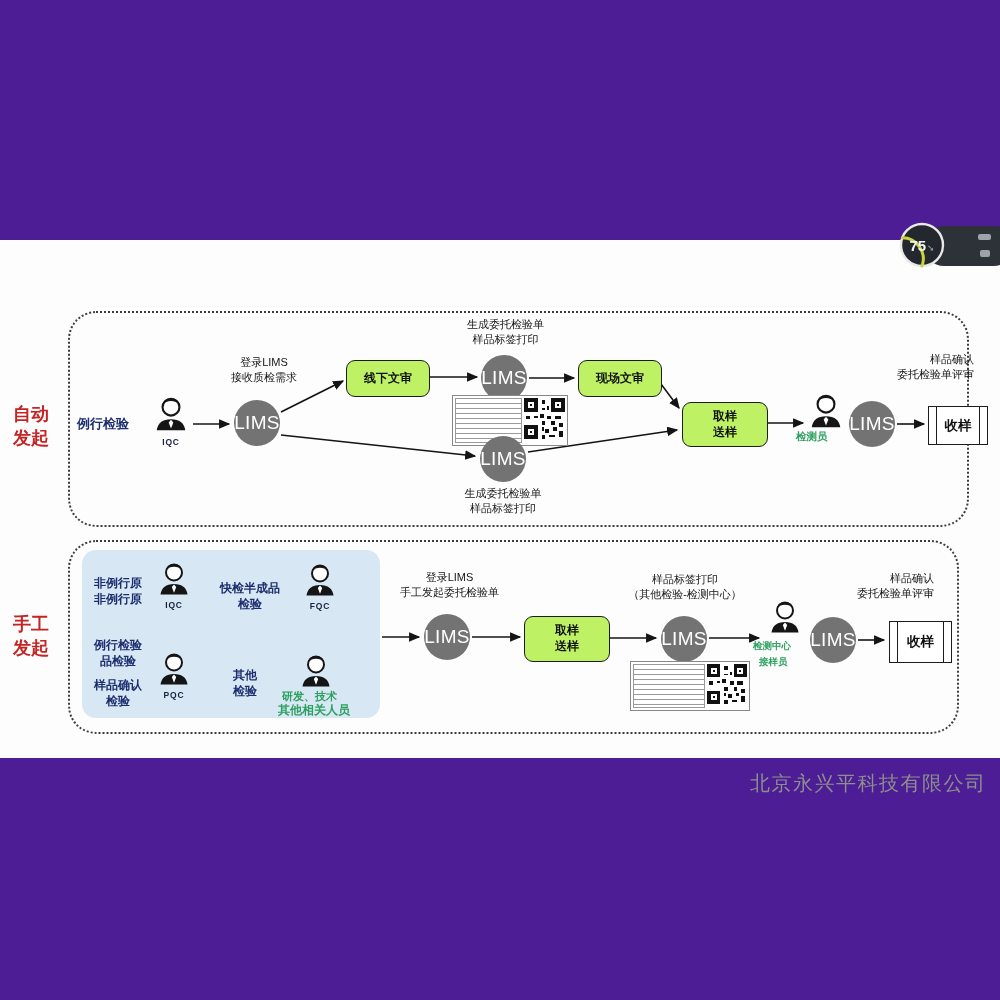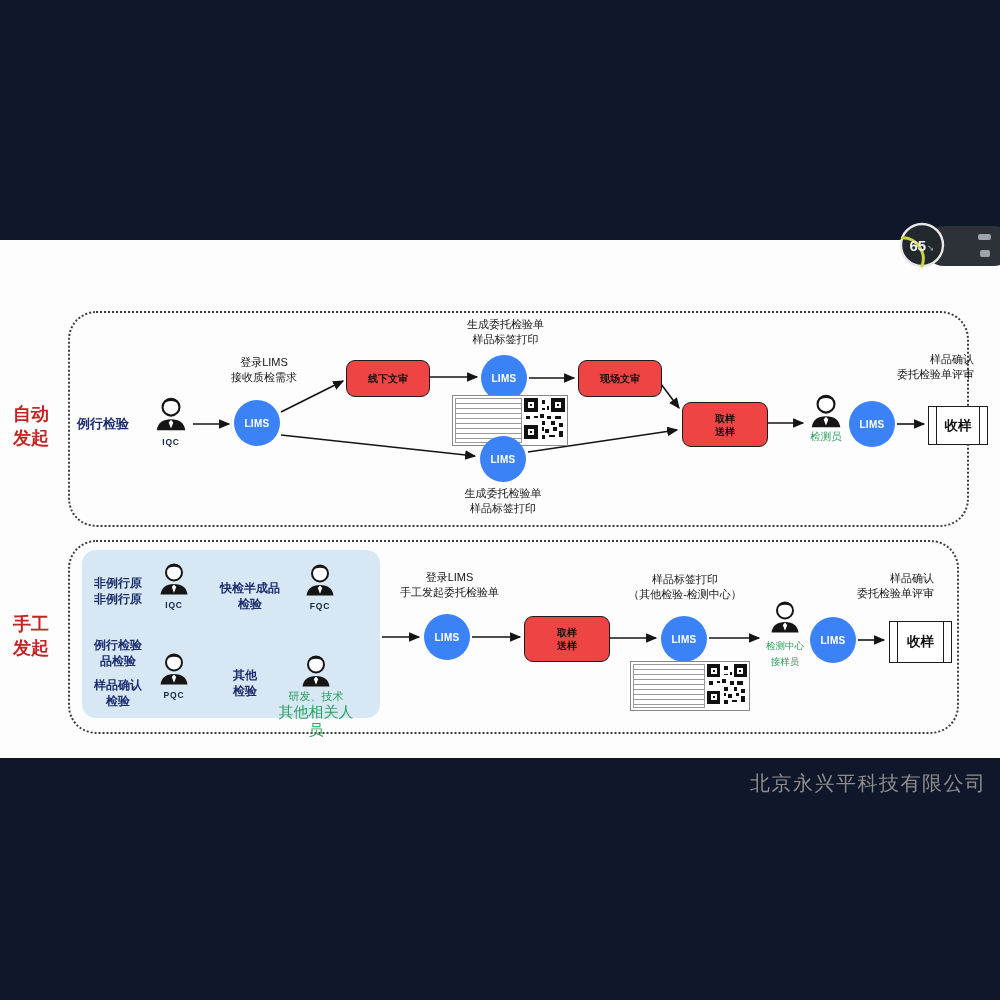--- a/index.html
+++ b/index.html
@@ -1,36 +1,36 @@
 <!DOCTYPE html>
 <html><head>
 <meta charset="utf-8">
 <style>
   html,body{margin:0;padding:0;background:#000;}
   .screen{position:relative;width:1000px;height:1000px;background:#fdfdfd;overflow:hidden;
           font-family:"Liberation Sans","DejaVu Sans",sans-serif;}
-  .bar{position:absolute;left:0;width:1000px;background:#0f172a;}
+  .bar{position:absolute;left:0;width:1000px;background:#4c1d95;}
   .title{position:absolute;font-size:19px;font-weight:600;color:#1e1e1e;letter-spacing:1px;}
   .watermark{position:absolute;font-size:20px;color:#8e8e8e;letter-spacing:1.5px;}
   .lane{position:absolute;border:2px dotted #3c3c3c;border-radius:28px;}
   .lane-label{position:absolute;color:#c32424;font-weight:800;font-size:18px;line-height:1.35;text-align:center;}
-  .lims{position:absolute;width:46px;height:46px;border-radius:50%;background:#3b82f6;color:#fff;
-        display:flex;align-items:center;justify-content:center;font-weight:700;font-size:10px;letter-spacing:.3px;}
-  .pbox{position:absolute;background:#ef4444;border:1.6px solid #1c1c1c;border-radius:9px;display:flex;
-        flex-direction:column;align-items:center;justify-content:center;font-size:10px;font-weight:600;color:#101010;line-height:1.3;}
+  .lims{position:absolute;width:46px;height:46px;border-radius:50%;background:#737373;color:#fff;
+        display:flex;align-items:center;justify-content:center;font-weight:400;font-size:19px;letter-spacing:.3px;}
+  .pbox{position:absolute;background:#bef264;border:1.6px solid #1c1c1c;border-radius:9px;display:flex;
+        flex-direction:column;align-items:center;justify-content:center;font-size:12px;font-weight:600;color:#101010;line-height:1.3;}
   .dbox{position:absolute;background:#fff;border:1.6px solid #1c1c1c;display:flex;align-items:center;
         justify-content:center;font-size:13.5px;font-weight:700;color:#101010;}
   .dbox .sidebar-line{position:absolute;top:0;bottom:0;width:0;border-left:1.4px solid #1c1c1c;}
   .dbox .bl{left:7px;} .dbox .br{right:7px;}
   .note{position:absolute;font-size:11px;line-height:1.35;text-align:center;color:#141414;font-weight:500;}
   .note.left{text-align:right;}
   .navy{position:absolute;color:#1c2d6e;font-weight:700;font-size:12px;line-height:1.3;text-align:center;}
   .navy.big{font-size:13px;}
   .role{position:absolute;font-size:8.5px;color:#16223e;text-align:center;letter-spacing:.8px;font-weight:600;}
-  .grole{position:absolute;color:#2da05f;font-weight:400;text-align:center;font-size:9.5px;line-height:1.2;}
+  .grole{position:absolute;color:#2da05f;font-weight:700;text-align:left;font-size:9.5px;line-height:1.2;}
   .person{position:absolute;}
   .bluebox{position:absolute;background:#d7e7f4;border-radius:14px;}
   .connectors{position:absolute;left:0;top:0;pointer-events:none;}
   .qrlabel{position:absolute;background:#fff;border:1px solid #888;display:flex;align-items:stretch;padding:2px;gap:2px;}
   .qrtable{flex:1;border:1px solid #999;background:
       repeating-linear-gradient(to bottom,#fff 0 4px,#9a9a9a 4px 5px);}
   .qrcode{flex:0 0 auto;}
   .recorder{position:absolute;}
   .rec-pill{position:absolute;left:26px;top:5px;width:90px;height:40px;background:#2c3238;border-radius:20px;}
   .rec-circle{position:absolute;left:0;top:0;width:48px;height:48px;}
@@ -53,21 +53,21 @@
   <div class="recorder" style="left:898px;top:221px;width:104px;height:52px">
     <div class="rec-pill"></div>
     <div class="rec-ico" style="left:80px;top:13px;width:13px;height:6px"></div>
     <div class="rec-ico" style="left:82px;top:29px;width:10px;height:7px"></div>
     <div class="rec-circle">
       <svg width="48" height="48">
         <circle cx="24" cy="24" r="21" fill="#23282e" stroke="#e9e9e9" stroke-width="2.4"></circle>
         <path d="M24 45 A21 21 0 0 0 4.3 16.8" fill="none" stroke="#c8d43e" stroke-width="3" stroke-linecap="round"></path>
       </svg>
       <span class="rec-val">
-          <span>65</span>
+          <span>75</span>
           <span class="rec-cursor">➘</span>
         </span>
     </div>
   </div>
 
   <svg class="connectors" width="1000" height="1000">
     <defs>
       <marker id="ah" markerWidth="9" markerHeight="8" refX="6.2" refY="3" orient="auto">
         <path d="M0,0 L7,3 L0,6 z" fill="#141414"></path>
       </marker>
@@ -259,21 +259,21 @@
   </div>
   <div class="person" style="left:298px;top:653px;width:36px;height:36px">
   <svg viewBox="0 0 36 36" width="100%" height="100%">
     <circle cx="18" cy="11.5" r="8" fill="#fff" stroke="#151515" stroke-width="2"></circle>
     <path d="M18 3 a8.5 8.5 0 0 1 8.2 6.2 q-3.4 -3.4 -8.2 -3.4 q-4.8 0 -8.2 3.4 A8.5 8.5 0 0 1 18 3 z" fill="#151515"></path>
     <path d="M4.5 33.5 q1.5 -10.5 13.5 -10.5 t13.5 10.5 z" fill="#151515"></path>
     <path d="M18 23.5 l-2.2 2.6 2.2 5.6 2.2 -5.6 z" fill="#fff"></path>
   </svg>
 </div>
   <div class="grole" style="left:282px;top:690px;width:68px;font-size:11px">研发、技术</div>
-  <div class="grole" style="left:278px;top:703px;width:76px;font-size:15px">其他相关人员</div>
+  <div class="grole" style="left:278px;top:703px;width:76px;font-size:12px">其他相关人员</div>
 
   <div class="note" style="left:382px;top:570px;width:135px">
     <div>登录LIMS</div>
       <div>手工发起委托检验单</div>
   </div>
   <div class="lims" style="left:424px;top:614px">LIMS</div>
 
   <div class="pbox" style="left:524px;top:616px;width:84px;height:44px">
     <div>取样</div>
       <div>送样</div>

